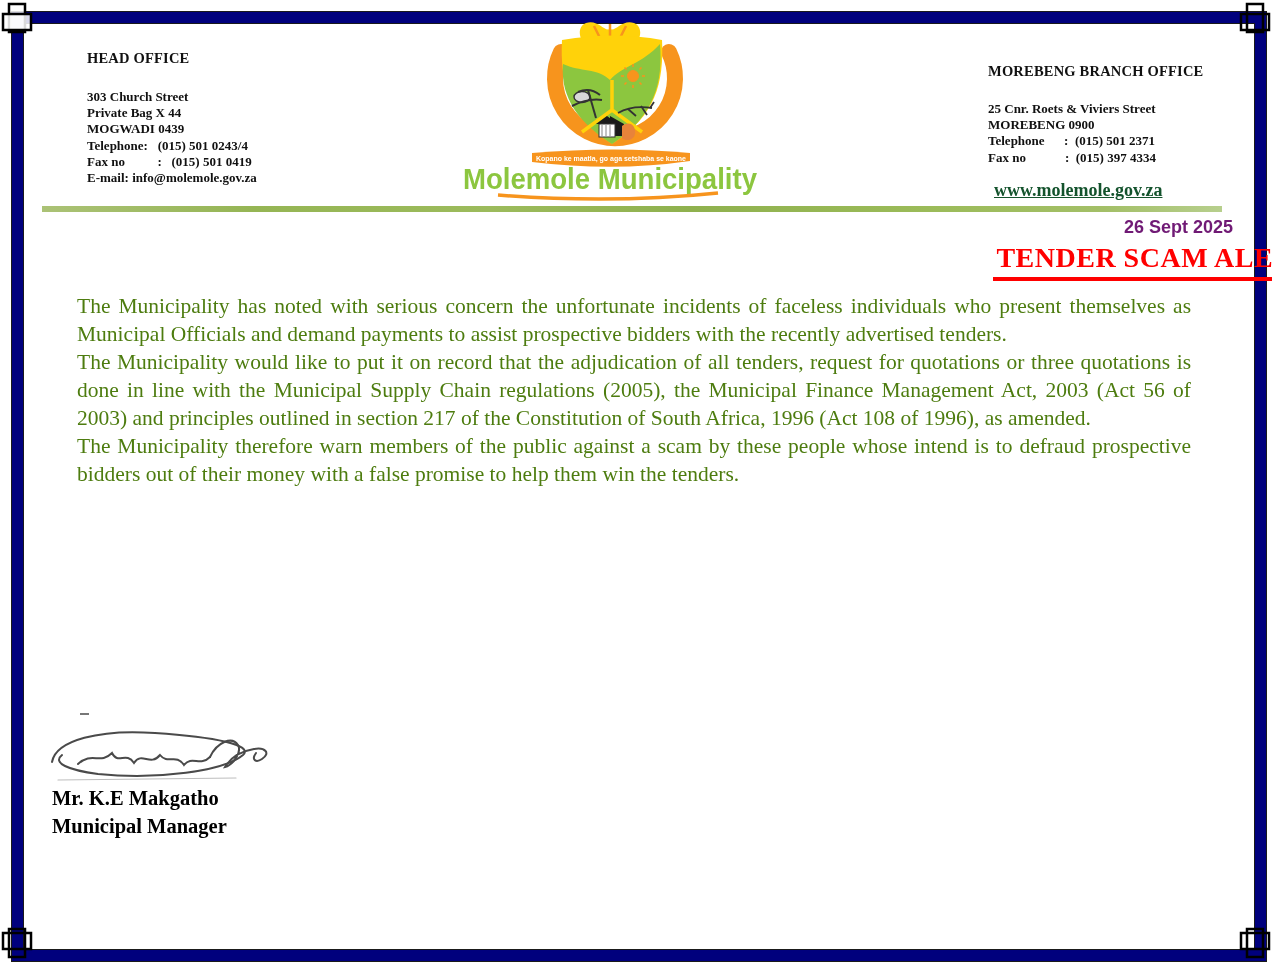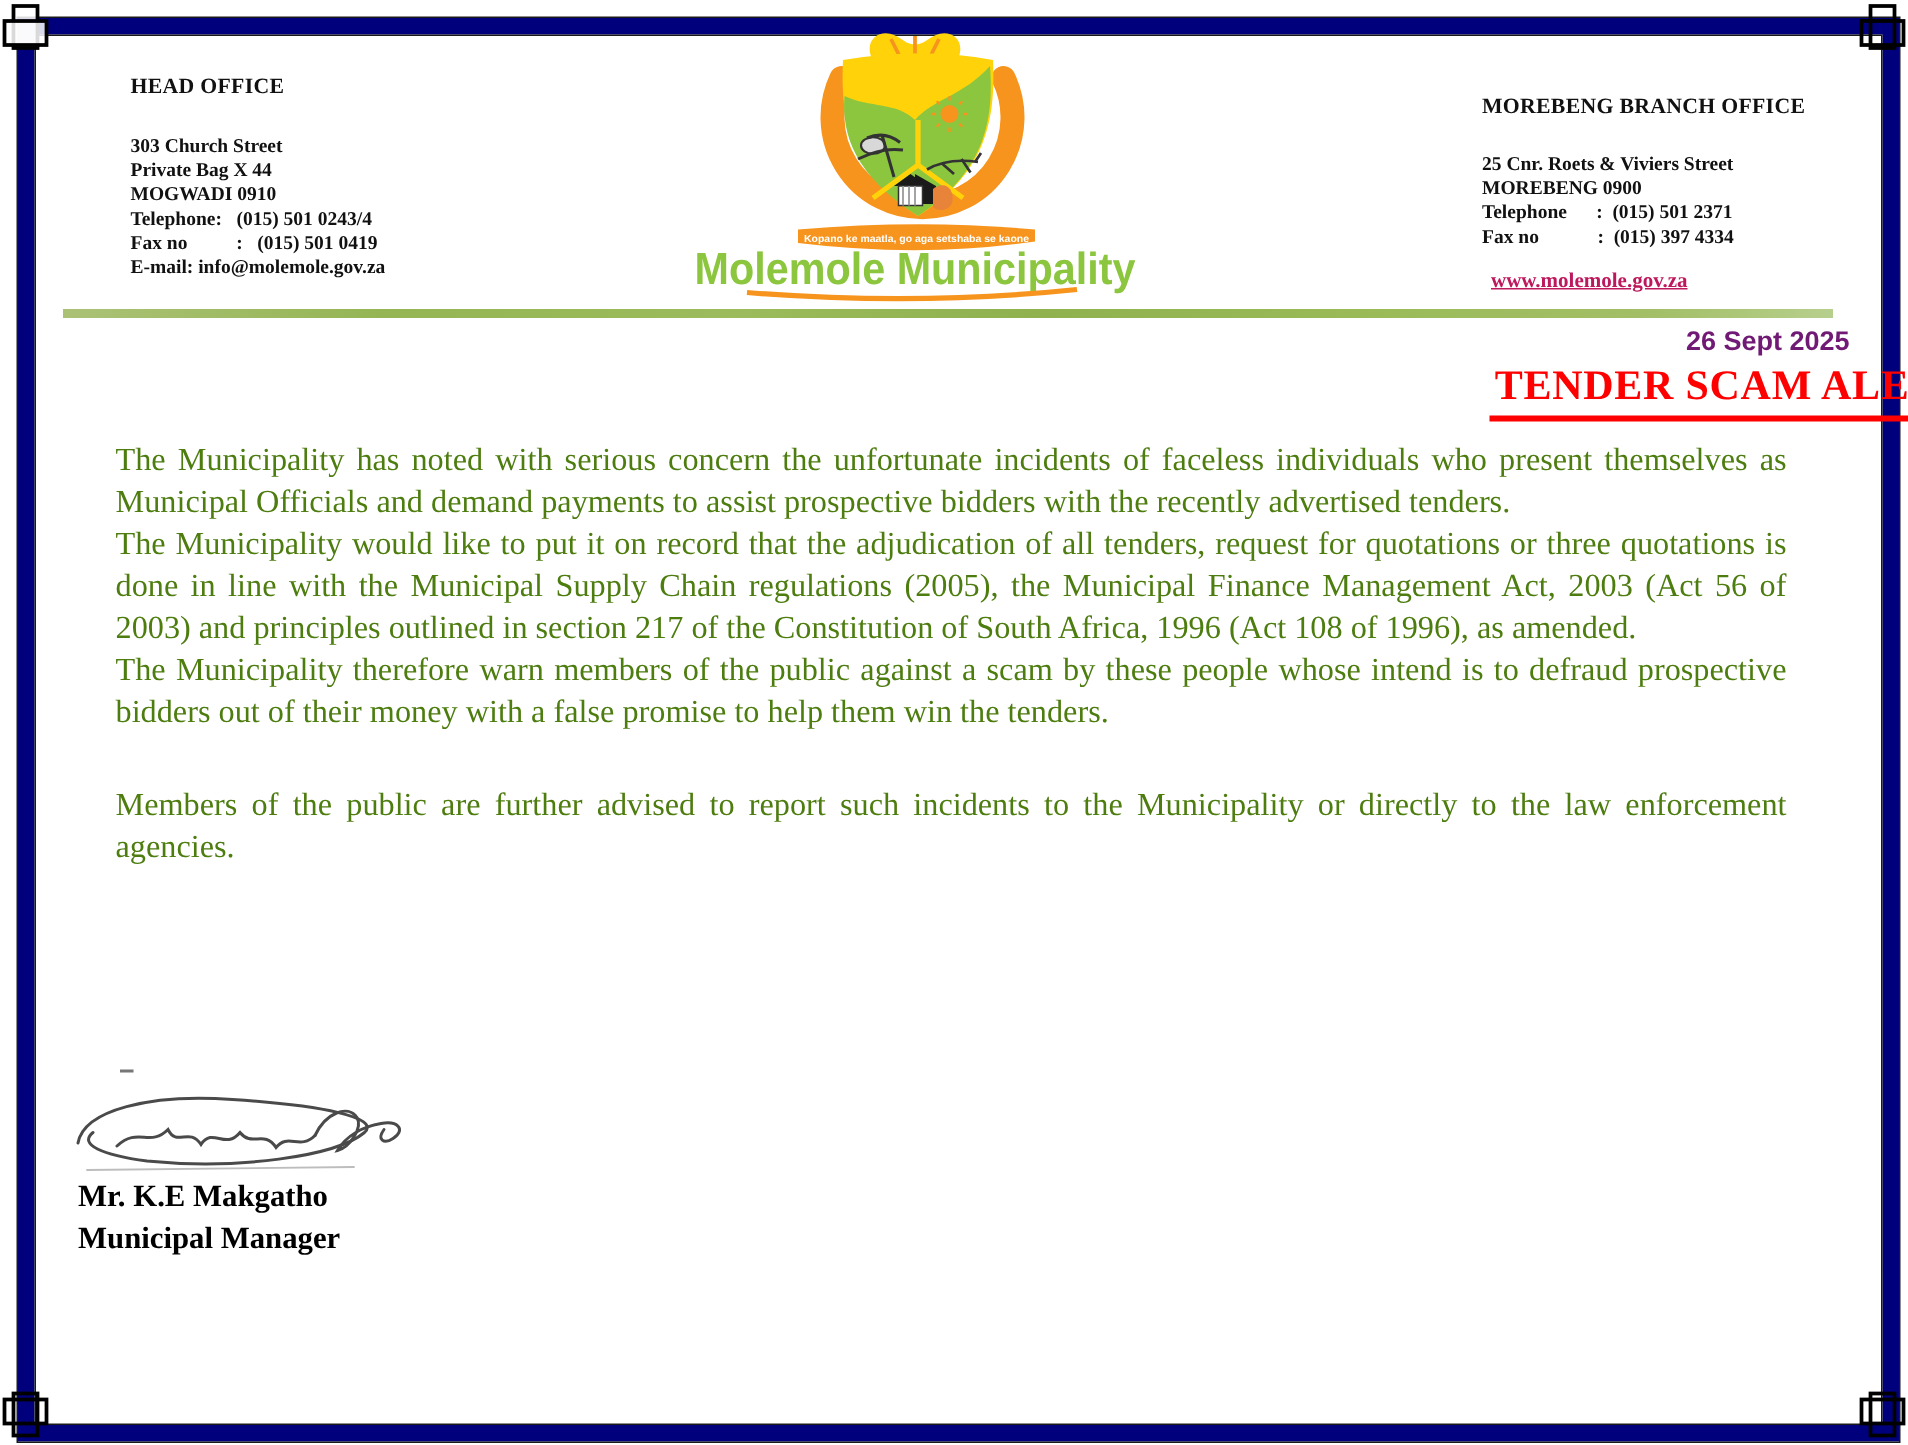--- a/index.html
+++ b/index.html
@@ -11,21 +11,21 @@
   .frame-svg{position:absolute;left:0;top:0;width:1272px;height:963px;pointer-events:none;}
   
   .office-block{position:absolute;font-weight:bold;}
   .office-block h3{margin:0;font-size:14.5px;letter-spacing:.2px;font-weight:bold;}
   .contact-lines{margin-top:22px;}
   .contact-line{white-space:pre;font-size:13px;line-height:16.2px;font-weight:bold;}
   #head-office{left:87px;top:50px;}
   #branch-office{left:988px;top:63px;}
   #branch-office .contact-lines{margin-top:21px;}
   .site-link{display:inline-block;margin-top:14px;margin-left:6px;
-    color:#be185d;font-size:14px;font-weight:bold;text-decoration:underline;}
+    color:#14532d;font-size:18px;font-weight:bold;text-decoration:underline;}
   
   #logo{position:absolute;left:460px;top:20px;width:310px;height:185px;}
   
   #green-line{position:absolute;left:42px;top:206px;width:1180px;height:6px;
     background:linear-gradient(90deg,#abc276 0%,#95b554 18%,#9cbb5c 38%,#8fb14e 55%,#9bbb59 75%,#a3bf67 90%,#b7cf8d 100%);}
   #date{position:absolute;right:82px;top:217px;font-family:"Liberation Sans",sans-serif;
     font-weight:bold;font-size:18px;color:#701a75;}
   #title-wrap{position:absolute;left:0;right:0;top:242px;text-align:right;}
   #title-wrap span{display:inline-block;font-weight:bold;font-size:28px;color:#FF0000;
     letter-spacing:.5px;border-bottom:4px solid #FF0000;padding:0 3px 3px 3px;}
@@ -65,21 +65,21 @@
       <rect x="1247" y="929" width="16" height="28"></rect>
         <rect x="1241" y="933" width="28" height="16"></rect>
     </g>
   </svg>
 
   <div class="office-block" id="head-office">
     <h3>HEAD OFFICE</h3>
     <div class="contact-lines">
       <div class="contact-line">303 Church Street</div>
       <div class="contact-line">Private Bag X 44</div>
-      <div class="contact-line">MOGWADI 0910</div>
+      <div class="contact-line">MOGWADI 0439</div>
       <div class="contact-line">Telephone:   (015) 501 0243/4</div>
       <div class="contact-line">Fax no          :   (015) 501 0419</div>
       <div class="contact-line">E-mail: info@molemole.gov.za</div>
     </div>
   </div>
 
   <div id="logo">
     <svg width="310" height="185" viewBox="0 0 310 185">
 
       <g>
@@ -146,21 +146,20 @@
   <div id="date">26 Sept 2025</div>
 
   <div id="title-wrap">
     <span>TENDER SCAM ALERT</span>
   </div>
 
   <div id="body-text">
     <p>The Municipality has noted with serious concern the unfortunate incidents of faceless individuals who present themselves as Municipal Officials and demand payments to assist prospective bidders with the recently advertised tenders.</p>
     <p>The Municipality would like to put it on record that the adjudication of all tenders, request for quotations or three quotations is done in line with the Municipal Supply Chain regulations (2005), the Municipal Finance Management Act, 2003 (Act 56 of 2003) and principles outlined in section 217 of the Constitution of South Africa, 1996 (Act 108 of 1996), as amended.</p>
     <p>The Municipality therefore warn members of the public against a scam by these people whose intend is to defraud prospective bidders out of their money with a false promise to help them win the tenders.</p>
-    <p class="spaced">Members of the public are further advised to report such incidents to the Municipality or directly to the law enforcement agencies.</p>
   </div>
 
   <div id="sig-dash"></div>
   <svg id="signature" viewBox="0 0 266 72">
     <g fill="none" stroke="#4a4a4a" stroke-width="2" stroke-linecap="round">
       <path d="M12,42 C16,20 60,9 115,13 C175,17 214,25 203,35 C184,51 118,60 58,54 C28,50 12,43 22,35"></path>
       <path d="M38,44 C52,31 60,45 72,33 C78,45 86,31 94,43 C102,31 110,47 120,35 C128,45 136,33 144,45 C152,35 160,47 170,37"></path>
       <path d="M170,37 C177,22 192,16 198,25 C202,32 193,45 185,47 C191,37 202,31 214,29 C225,27 231,33 222,39 C216,43 211,40 216,33"></path>
       <path d="M18,60 L196,58" stroke="#bdbdbd" stroke-width="1.2"></path>
     </g>

